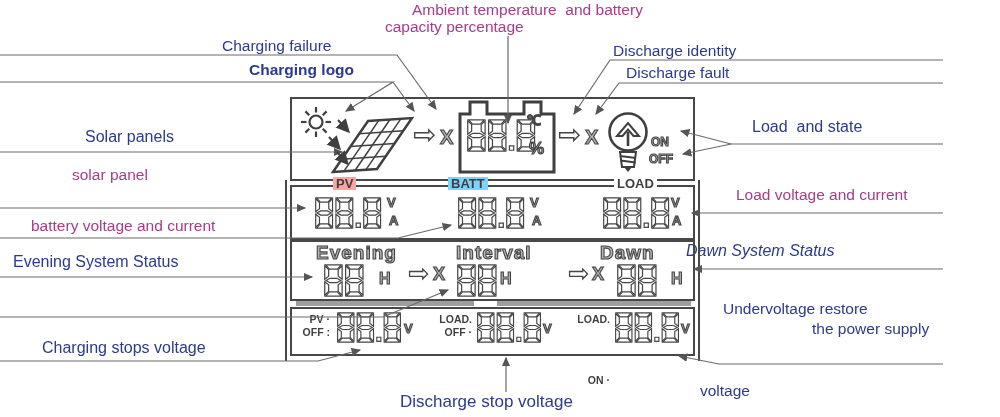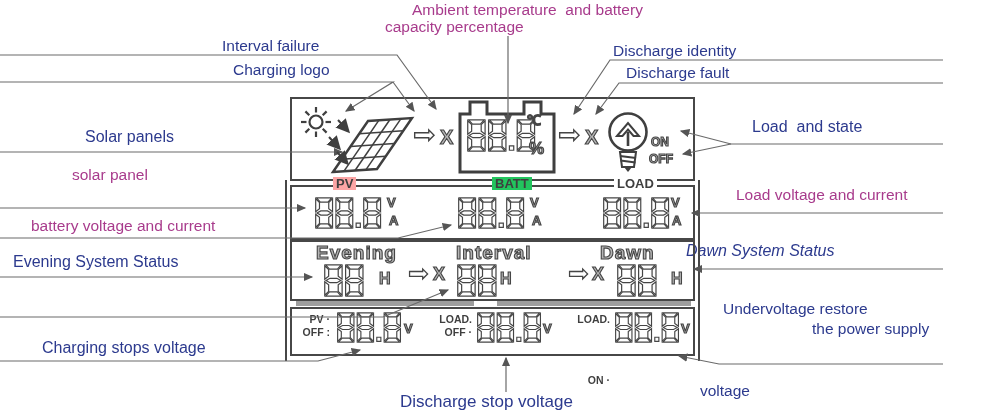--- a/index.html
+++ b/index.html
@@ -24,22 +24,22 @@
   svg.icon{position:absolute;}
   #connectors{position:absolute;left:0;top:0;z-index:5;pointer-events:none;}
 </style>
 </head>
 <body>
 
 <div id="page">
 
   <span class="lbl mag" style="left:412px;top:1px;">Ambient temperature  and battery</span>
   <span class="lbl mag" style="left:385px;top:18px;">capacity percentage</span>
-  <span class="lbl blue" style="left:222px;top:37px;">Interval failure</span>
-  <span class="lbl blue" style="left:233px;top:61px;">Charging logo</span>
+  <span class="lbl blue" style="left:222px;top:37px;">Charging failure</span>
+  <span class="lbl blue" style="left:249px;top:61px;font-weight:bold;">Charging logo</span>
   <span class="lbl blue" style="left:613px;top:42px;">Discharge identity</span>
   <span class="lbl blue" style="left:626px;top:64px;">Discharge fault</span>
   <span class="lbl blue f16" style="left:752px;top:118px;">Load  and state</span>
   <span class="lbl blue f16" style="left:85px;top:128px;">Solar panels</span>
   <span class="lbl mag" style="left:72px;top:166px;">solar panel</span>
   <span class="lbl mag" style="left:23px;top:217px;margin-left:8px;">battery voltage and current</span>
   <span class="lbl mag" style="left:736px;top:186px;">Load voltage and current</span>
   <span class="lbl blue f16" style="left:13px;top:253px;">Evening System Status</span>
   <span class="lbl blue f16" style="left:686px;top:242px;font-style:italic;">Dawn System Status</span>
   <span class="lbl blue" style="left:723px;top:300px;">Undervoltage restore</span>
@@ -118,21 +118,21 @@
     <line x1="22" y1="24" x2="22" y2="38" stroke="#3f3f3f" stroke-width="2.6"></line>
     <path d="M14,44 L30,44 L28,59 L16,59 Z" fill="none" stroke="#3f3f3f" stroke-width="2"></path>
     <line x1="14" y1="48" x2="30" y2="50" stroke="#3f3f3f" stroke-width="1.8"></line>
     <line x1="14.5" y1="52.5" x2="29.5" y2="54.5" stroke="#3f3f3f" stroke-width="1.8"></line>
     <polygon points="18,59 26,59 22,64" fill="#3f3f3f"></polygon>
   </svg>
   <span class="hollow" style="left:651px;top:136px;font-size:12px;">ON</span>
   <span class="hollow" style="left:649px;top:153px;font-size:12px;">OFF</span>
 
   <span class="solid" style="left:333px;top:177px;font-size:13px;background:#fca5a5;padding:0 3px;">PV</span>
-  <span class="solid" style="left:492px;top:177px;font-size:13px;background:#22c55e;padding:0 3px;">BATT</span>
+  <span class="solid" style="left:448px;top:177px;font-size:13px;background:#7dd3fc;padding:0 3px;">BATT</span>
   <span class="solid" style="left:614px;top:177px;font-size:13px;background:#fff;padding:0 3px;">LOAD</span>
   <span class="seg" style="left:314px;top:197px;"><svg class="segsvg" width="69.1" height="32" viewBox="0 0 82 38" preserveAspectRatio="none">
         <path d="M2,1 L20,1 L15.5,6 L6.5,6 Z" transform="translate(1,0)"></path>
         <path d="M21,2 L21,17.5 L16.5,14 L16.5,6.5 Z" transform="translate(1,0)"></path>
         <path d="M21,20.5 L21,36 L16.5,31.5 L16.5,24 Z" transform="translate(1,0)"></path>
         <path d="M2,37 L6.5,32 L15.5,32 L20,37 Z" transform="translate(1,0)"></path>
         <path d="M1,20.5 L5.5,24 L5.5,31.5 L1,36 Z" transform="translate(1,0)"></path>
         <path d="M1,2 L5.5,6.5 L5.5,14 L1,17.5 Z" transform="translate(1,0)"></path>
         <path d="M2.5,19 L7,16.5 L15,16.5 L19.5,19 L15,21.5 L7,21.5 Z" transform="translate(1,0)"></path>
         <path d="M2,1 L20,1 L15.5,6 L6.5,6 Z" transform="translate(25,0)"></path>

